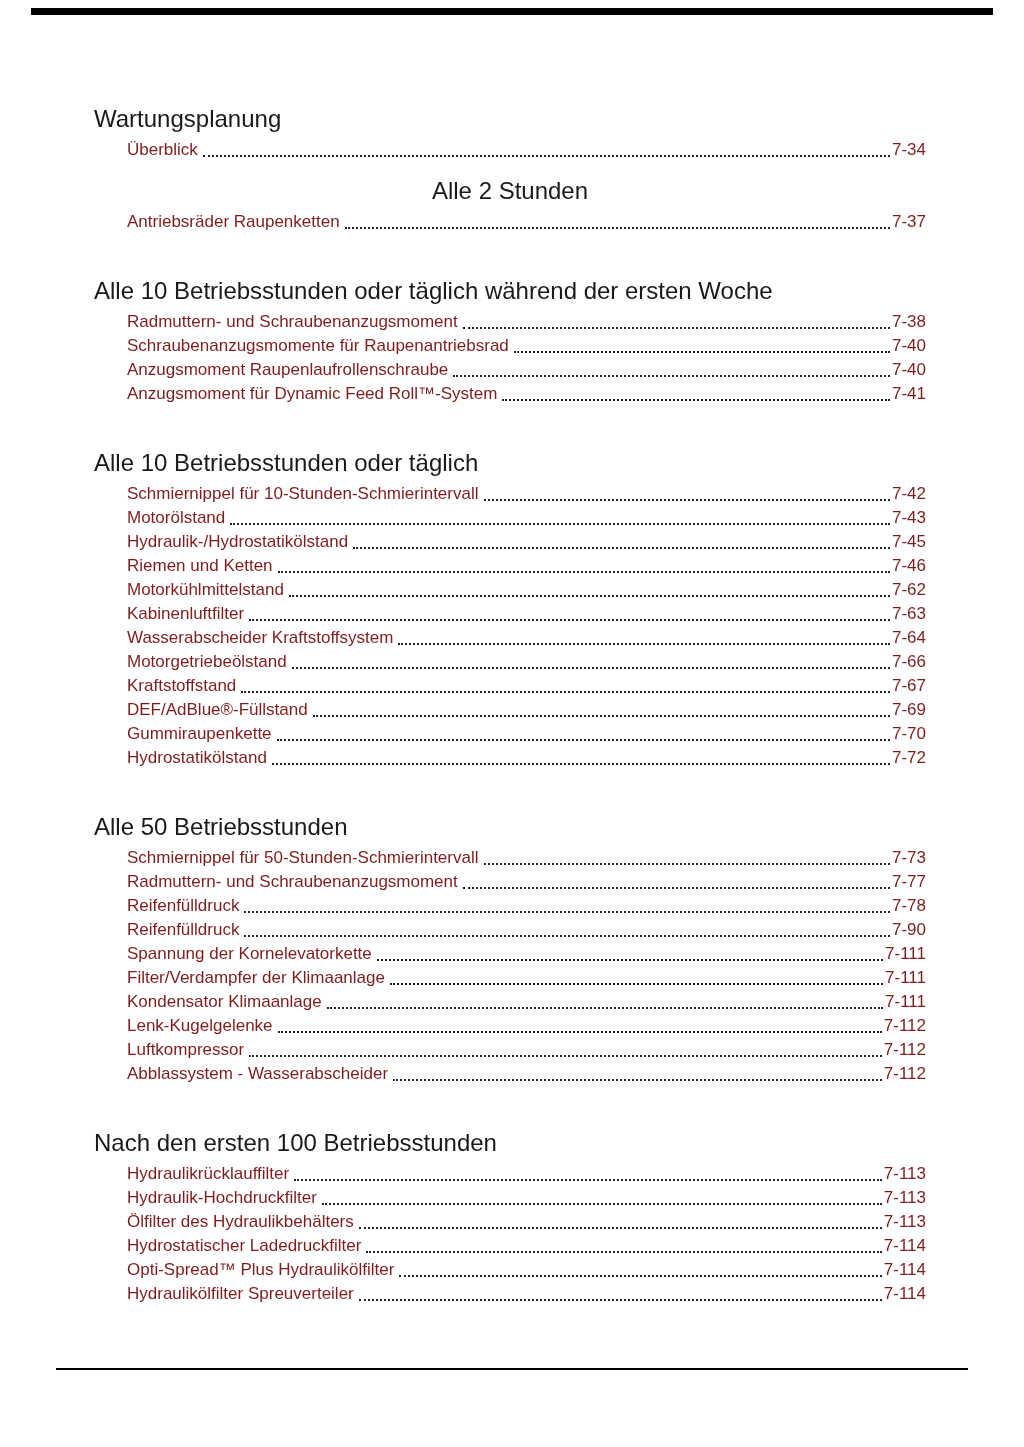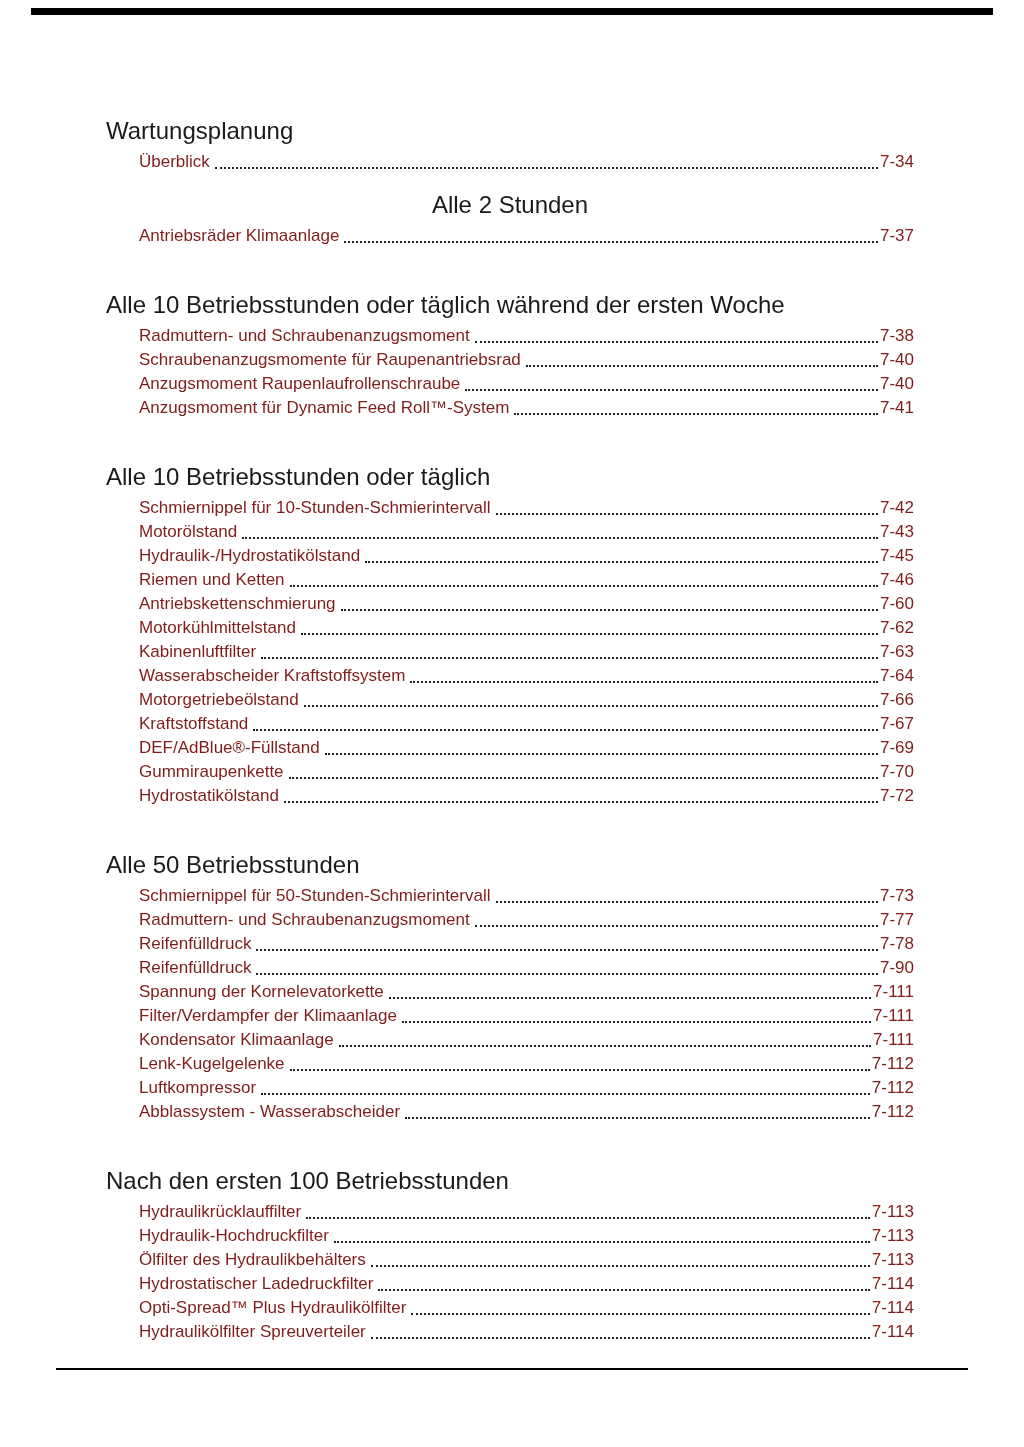--- a/index.html
+++ b/index.html
@@ -28,21 +28,21 @@
     width: 912px;
     height: 2px;
     background: #000000;
   }
   .toc {
     position: absolute;
     top: 100px;
     left: 90px;
     width: 840px;
   }
-  .section { margin: 16px; }
+  .section { margin: 4px; }
   .section + .section { margin-top: 42px; }
   .section:nth-of-type(2) { margin-top: 14px; text-align: center; }
   .section-title {
     font-size: 24px;
     line-height: 30px;
     font-weight: 400;
     margin: 0 0 4px 0;
     color: #1a1a1a;
     white-space: nowrap;
   }
@@ -73,21 +73,21 @@
         <h2 class="section-title">Wartungsplanung</h2>
         <div class="entry">
           <span class="entry-label">Überblick</span>
           <span class="leader"></span>
           <span class="entry-page">7-34</span>
         </div>
       </section>
       <section class="section">
         <h2 class="section-title">Alle 2 Stunden</h2>
         <div class="entry">
-          <span class="entry-label">Antriebsräder Klimaanlage</span>
+          <span class="entry-label">Antriebsräder Raupenketten</span>
           <span class="leader"></span>
           <span class="entry-page">7-37</span>
         </div>
       </section>
       <section class="section">
         <h2 class="section-title">Alle 10 Betriebsstunden oder täglich während der ersten Woche</h2>
         <div class="entry">
           <span class="entry-label">Radmuttern- und Schraubenanzugsmoment</span>
           <span class="leader"></span>
           <span class="entry-page">7-38</span>
@@ -122,25 +122,20 @@
         </div>
         <div class="entry">
           <span class="entry-label">Hydraulik-/Hydrostatikölstand</span>
           <span class="leader"></span>
           <span class="entry-page">7-45</span>
         </div>
         <div class="entry">
           <span class="entry-label">Riemen und Ketten</span>
           <span class="leader"></span>
           <span class="entry-page">7-46</span>
-        </div>
-        <div class="entry">
-          <span class="entry-label">Antriebskettenschmierung</span>
-          <span class="leader"></span>
-          <span class="entry-page">7-60</span>
         </div>
         <div class="entry">
           <span class="entry-label">Motorkühlmittelstand</span>
           <span class="leader"></span>
           <span class="entry-page">7-62</span>
         </div>
         <div class="entry">
           <span class="entry-label">Kabinenluftfilter</span>
           <span class="leader"></span>
           <span class="entry-page">7-63</span>

